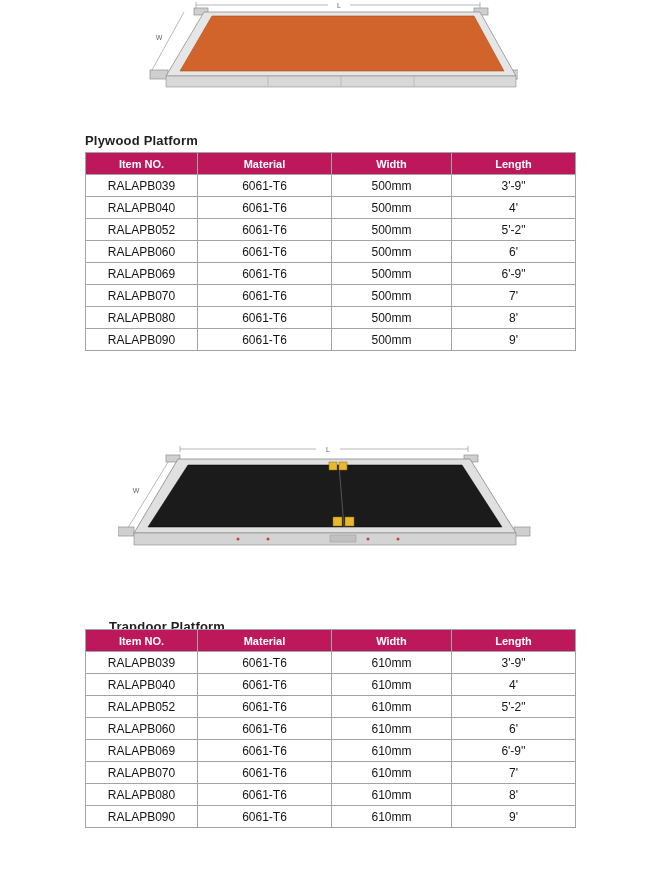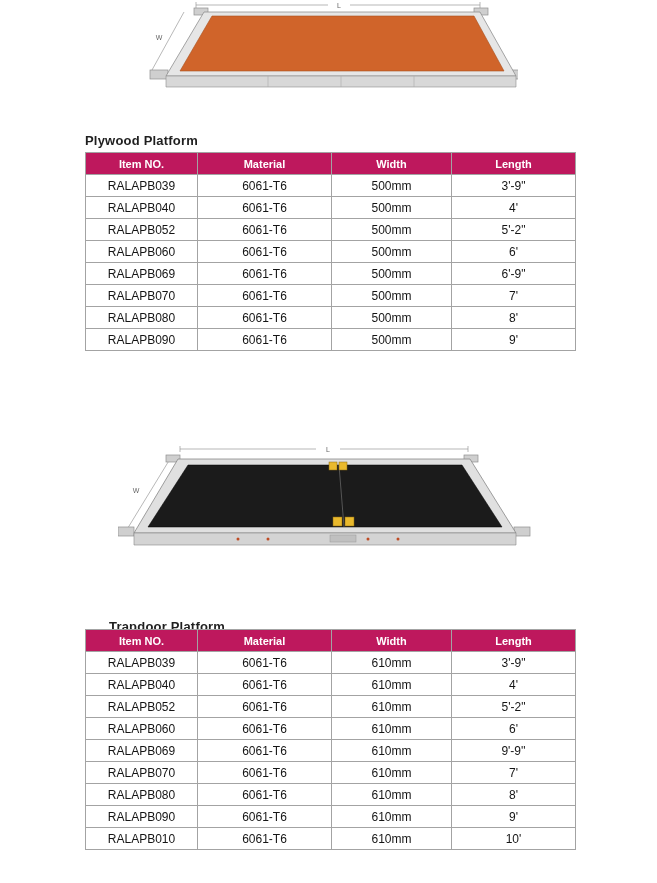--- a/index.html
+++ b/index.html
@@ -256,42 +256,36 @@
         <tr>
           <td>RALAPB060</td>
           <td>6061-T6</td>
           <td>610mm</td>
           <td>6'</td>
         </tr>
         <tr>
           <td>RALAPB069</td>
           <td>6061-T6</td>
           <td>610mm</td>
-          <td>9'-9''</td>
+          <td>6'-9''</td>
         </tr>
         <tr>
           <td>RALAPB070</td>
           <td>6061-T6</td>
           <td>610mm</td>
           <td>7'</td>
         </tr>
         <tr>
           <td>RALAPB080</td>
           <td>6061-T6</td>
           <td>610mm</td>
           <td>8'</td>
         </tr>
         <tr>
           <td>RALAPB090</td>
           <td>6061-T6</td>
           <td>610mm</td>
           <td>9'</td>
-        </tr>
-        <tr>
-          <td>RALAPB010</td>
-          <td>6061-T6</td>
-          <td>610mm</td>
-          <td>10'</td>
         </tr>
       </tbody>
   </table>
 
 </div>
 
 </body></html>

